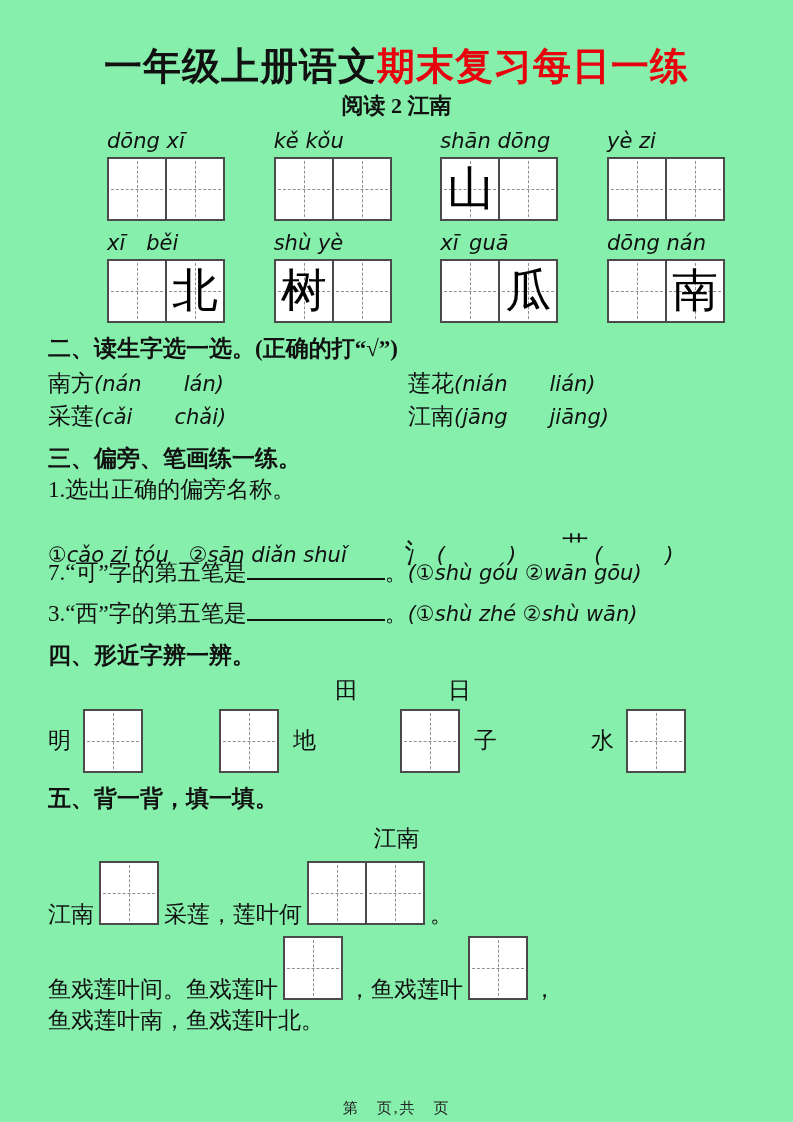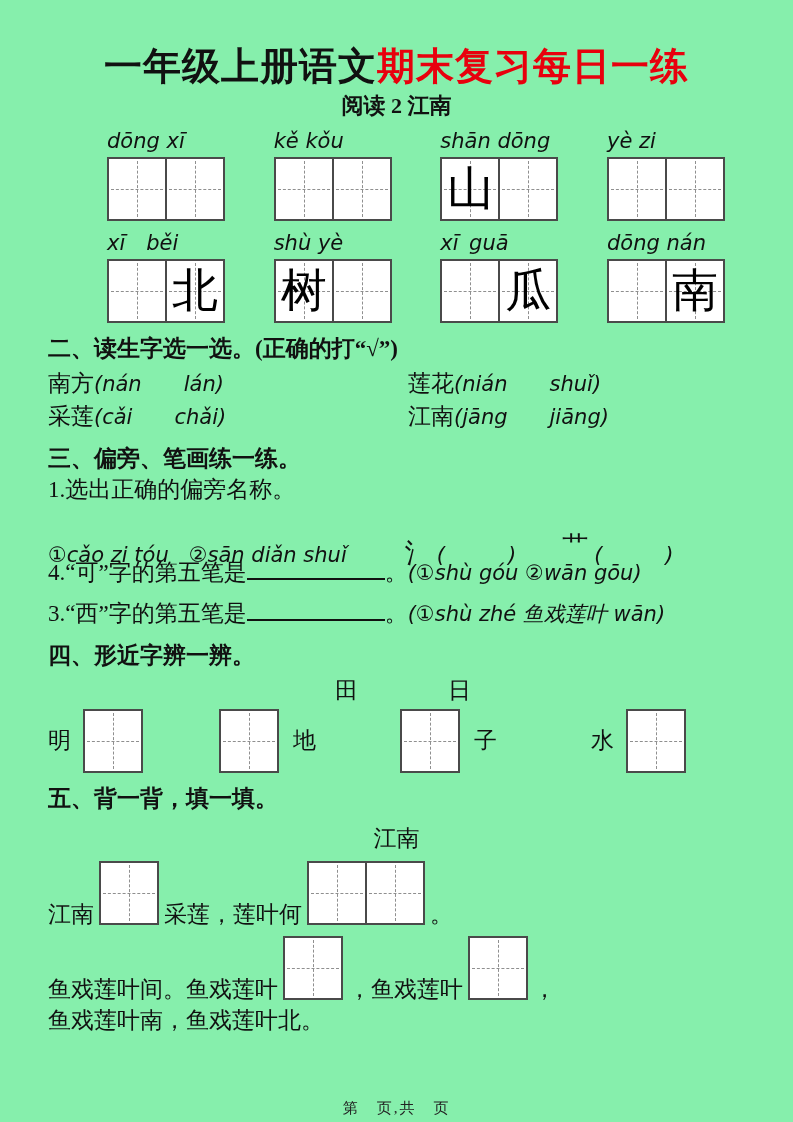--- a/index.html
+++ b/index.html
@@ -209,40 +209,40 @@
         <div class="cell">
             <span class="hz">南</span>
           </div>
       </div>
     </div>
   </div>
 
   <div class="sec-head">二、读生字选一选。(正确的打“√”)</div>
   <div class="choose-grid">
     <div class="choose-item"><span class="cn">南方</span><span class="py">(nán  lán)</span></div>
-    <div class="choose-item"><span class="cn">莲花</span><span class="py">(nián  shuǐ)</span></div>
+    <div class="choose-item"><span class="cn">莲花</span><span class="py">(nián  lián)</span></div>
     <div class="choose-item"><span class="cn">采莲</span><span class="py">(cǎi  chǎi)</span></div>
     <div class="choose-item"><span class="cn">江南</span><span class="py">(jāng  jiāng)</span></div>
   </div>
 
   <div class="sec-head">三、偏旁、笔画练一练。</div>
   <div class="line cn">1.选出正确的偏旁名称。</div>
   <div class="radline">
     <span class="py">①cǎo zi tóu</span>
     <span class="py o2">②sān diǎn shuǐ</span>
     <span class="cn rad">氵</span>
     <span class="py paren">(   )</span>
     <span class="cn rad grass">艹</span>
     <span class="py paren">(   )</span>
   </div>
   <div class="qline cn">
-    <span>4.“可”字的第五笔是</span><span class="blank"></span><span>。</span><span class="py">(①shù góu ②wān gōu)</span>
+    <span>7.“可”字的第五笔是</span><span class="blank"></span><span>。</span><span class="py">(①shù góu ②wān gōu)</span>
   </div>
   <div class="qline cn">
-    <span>3.“西”字的第五笔是</span><span class="blank"></span><span>。</span><span class="py">(①shù zhé 鱼戏莲叶 wān)</span>
+    <span>3.“西”字的第五笔是</span><span class="blank"></span><span>。</span><span class="py">(①shù zhé ②shù wān)</span>
   </div>
 
   <div class="sec-head">四、形近字辨一辨。</div>
   <div class="choices-row">
     <span class="ch ch1">田</span>
     <span class="ch ch2">日</span>
   </div>
   <div class="s4-row">
     <div class="s4-item">
       <span class="cn lbl-before">明</span>

